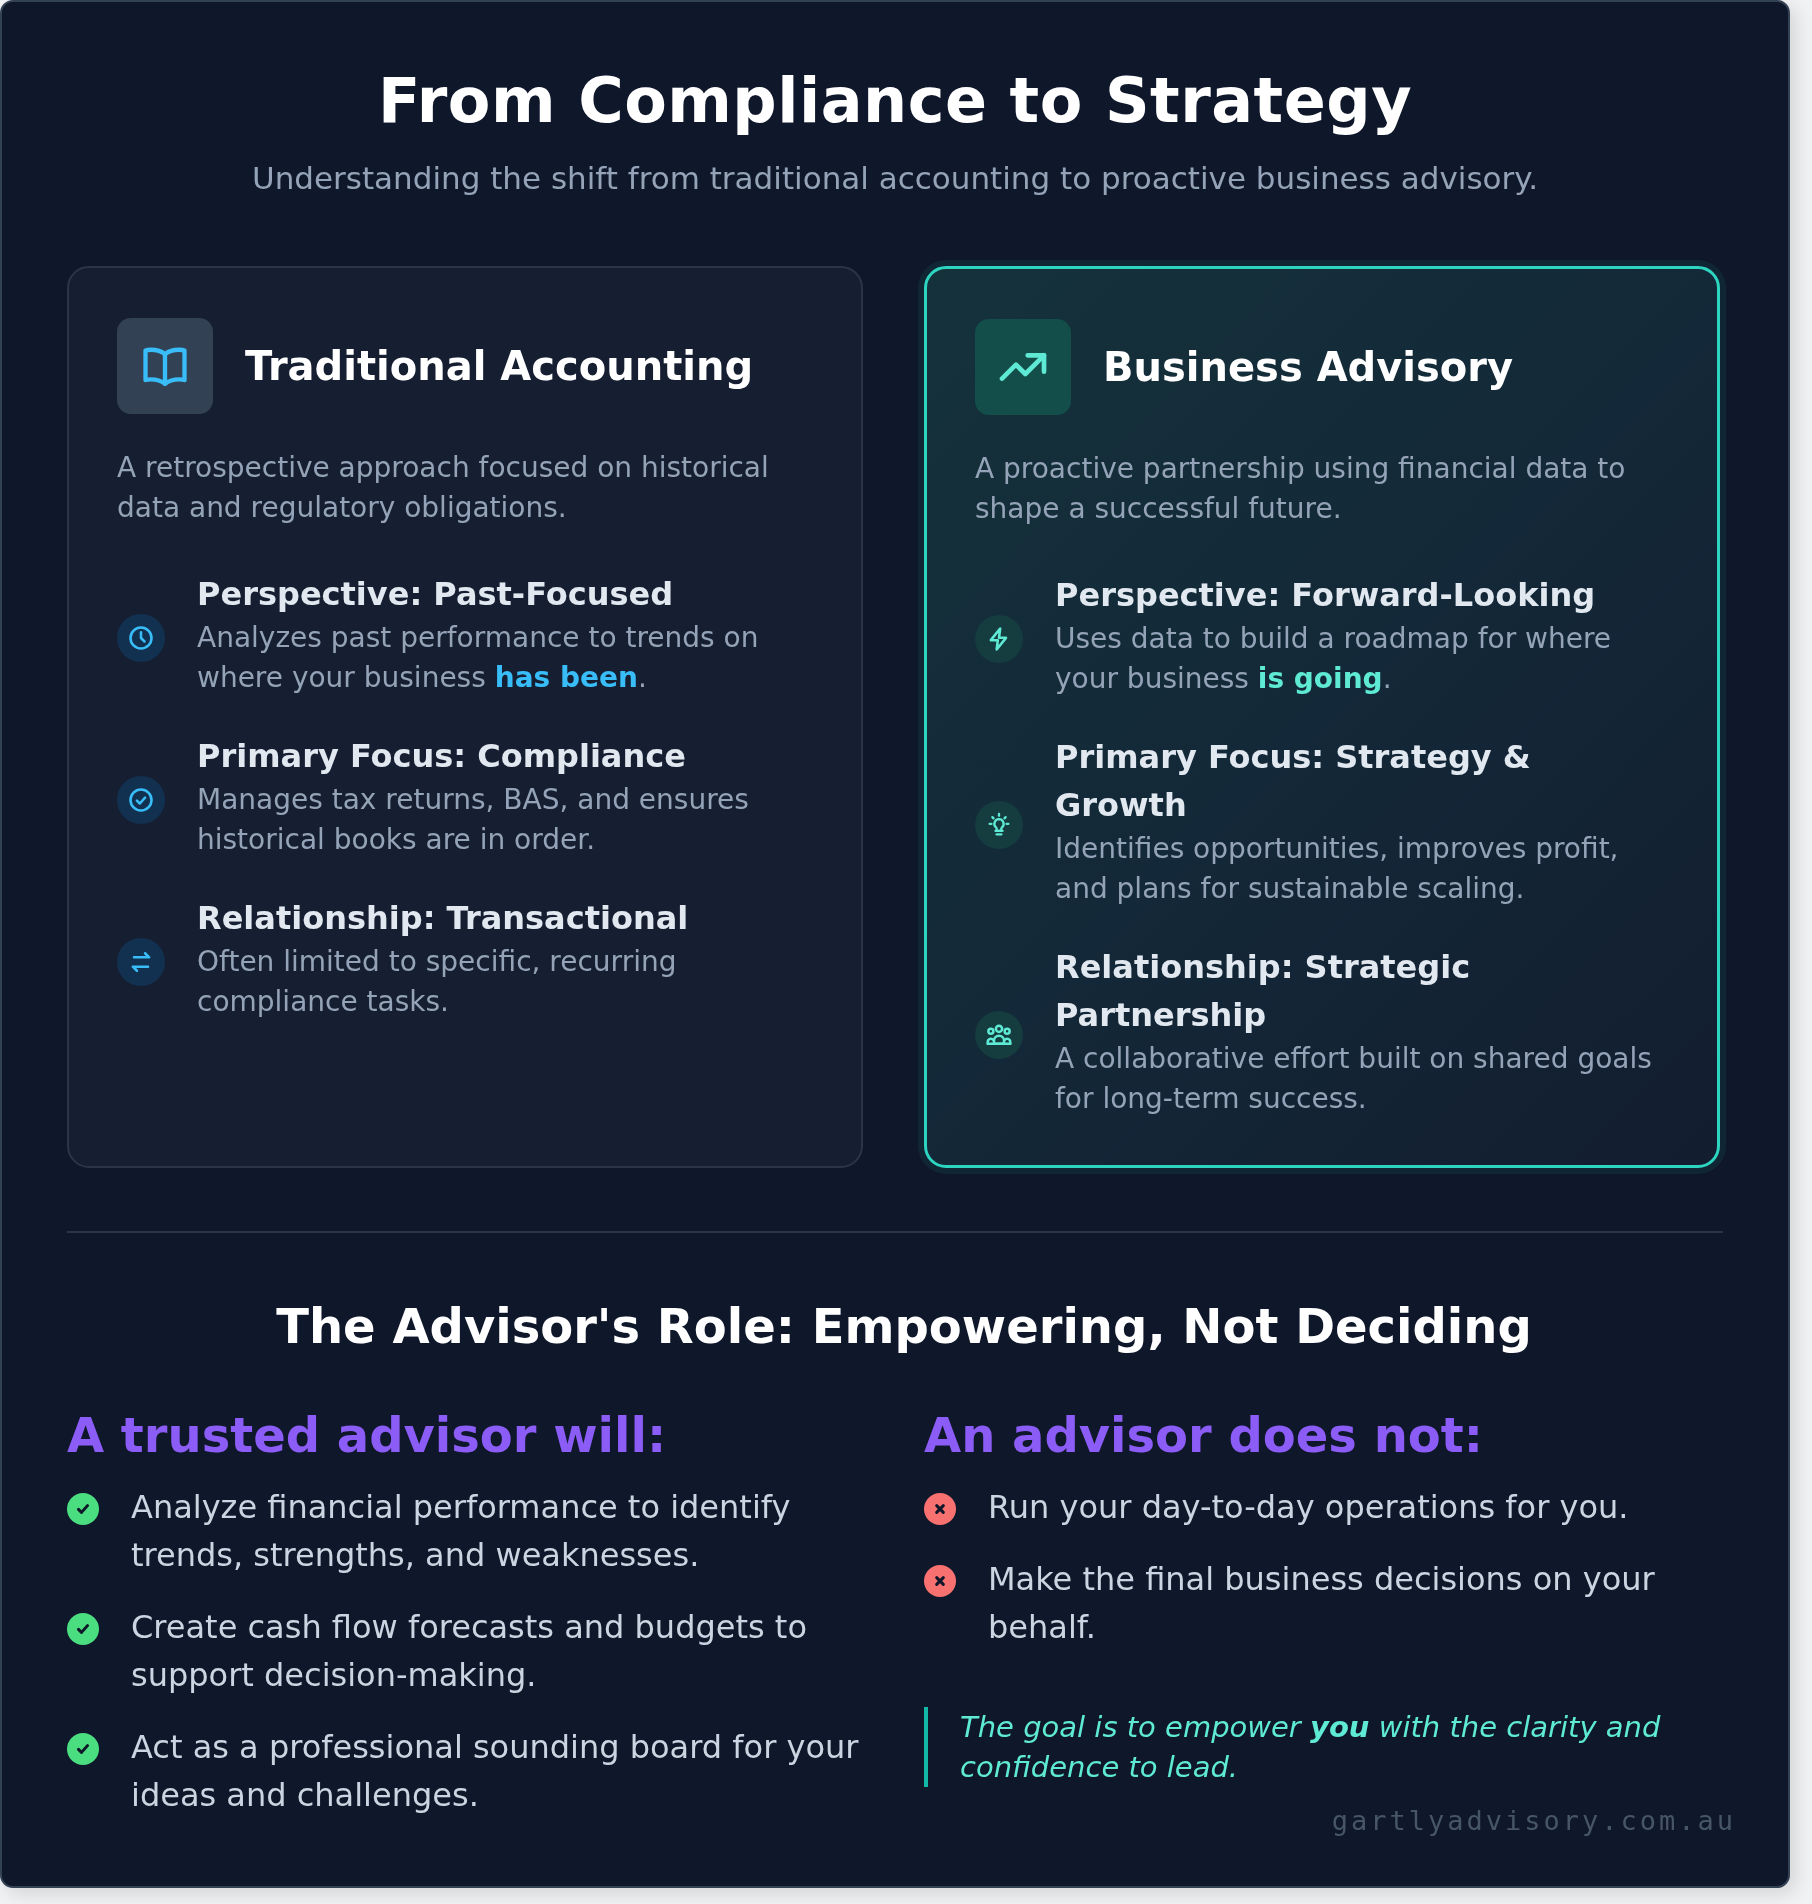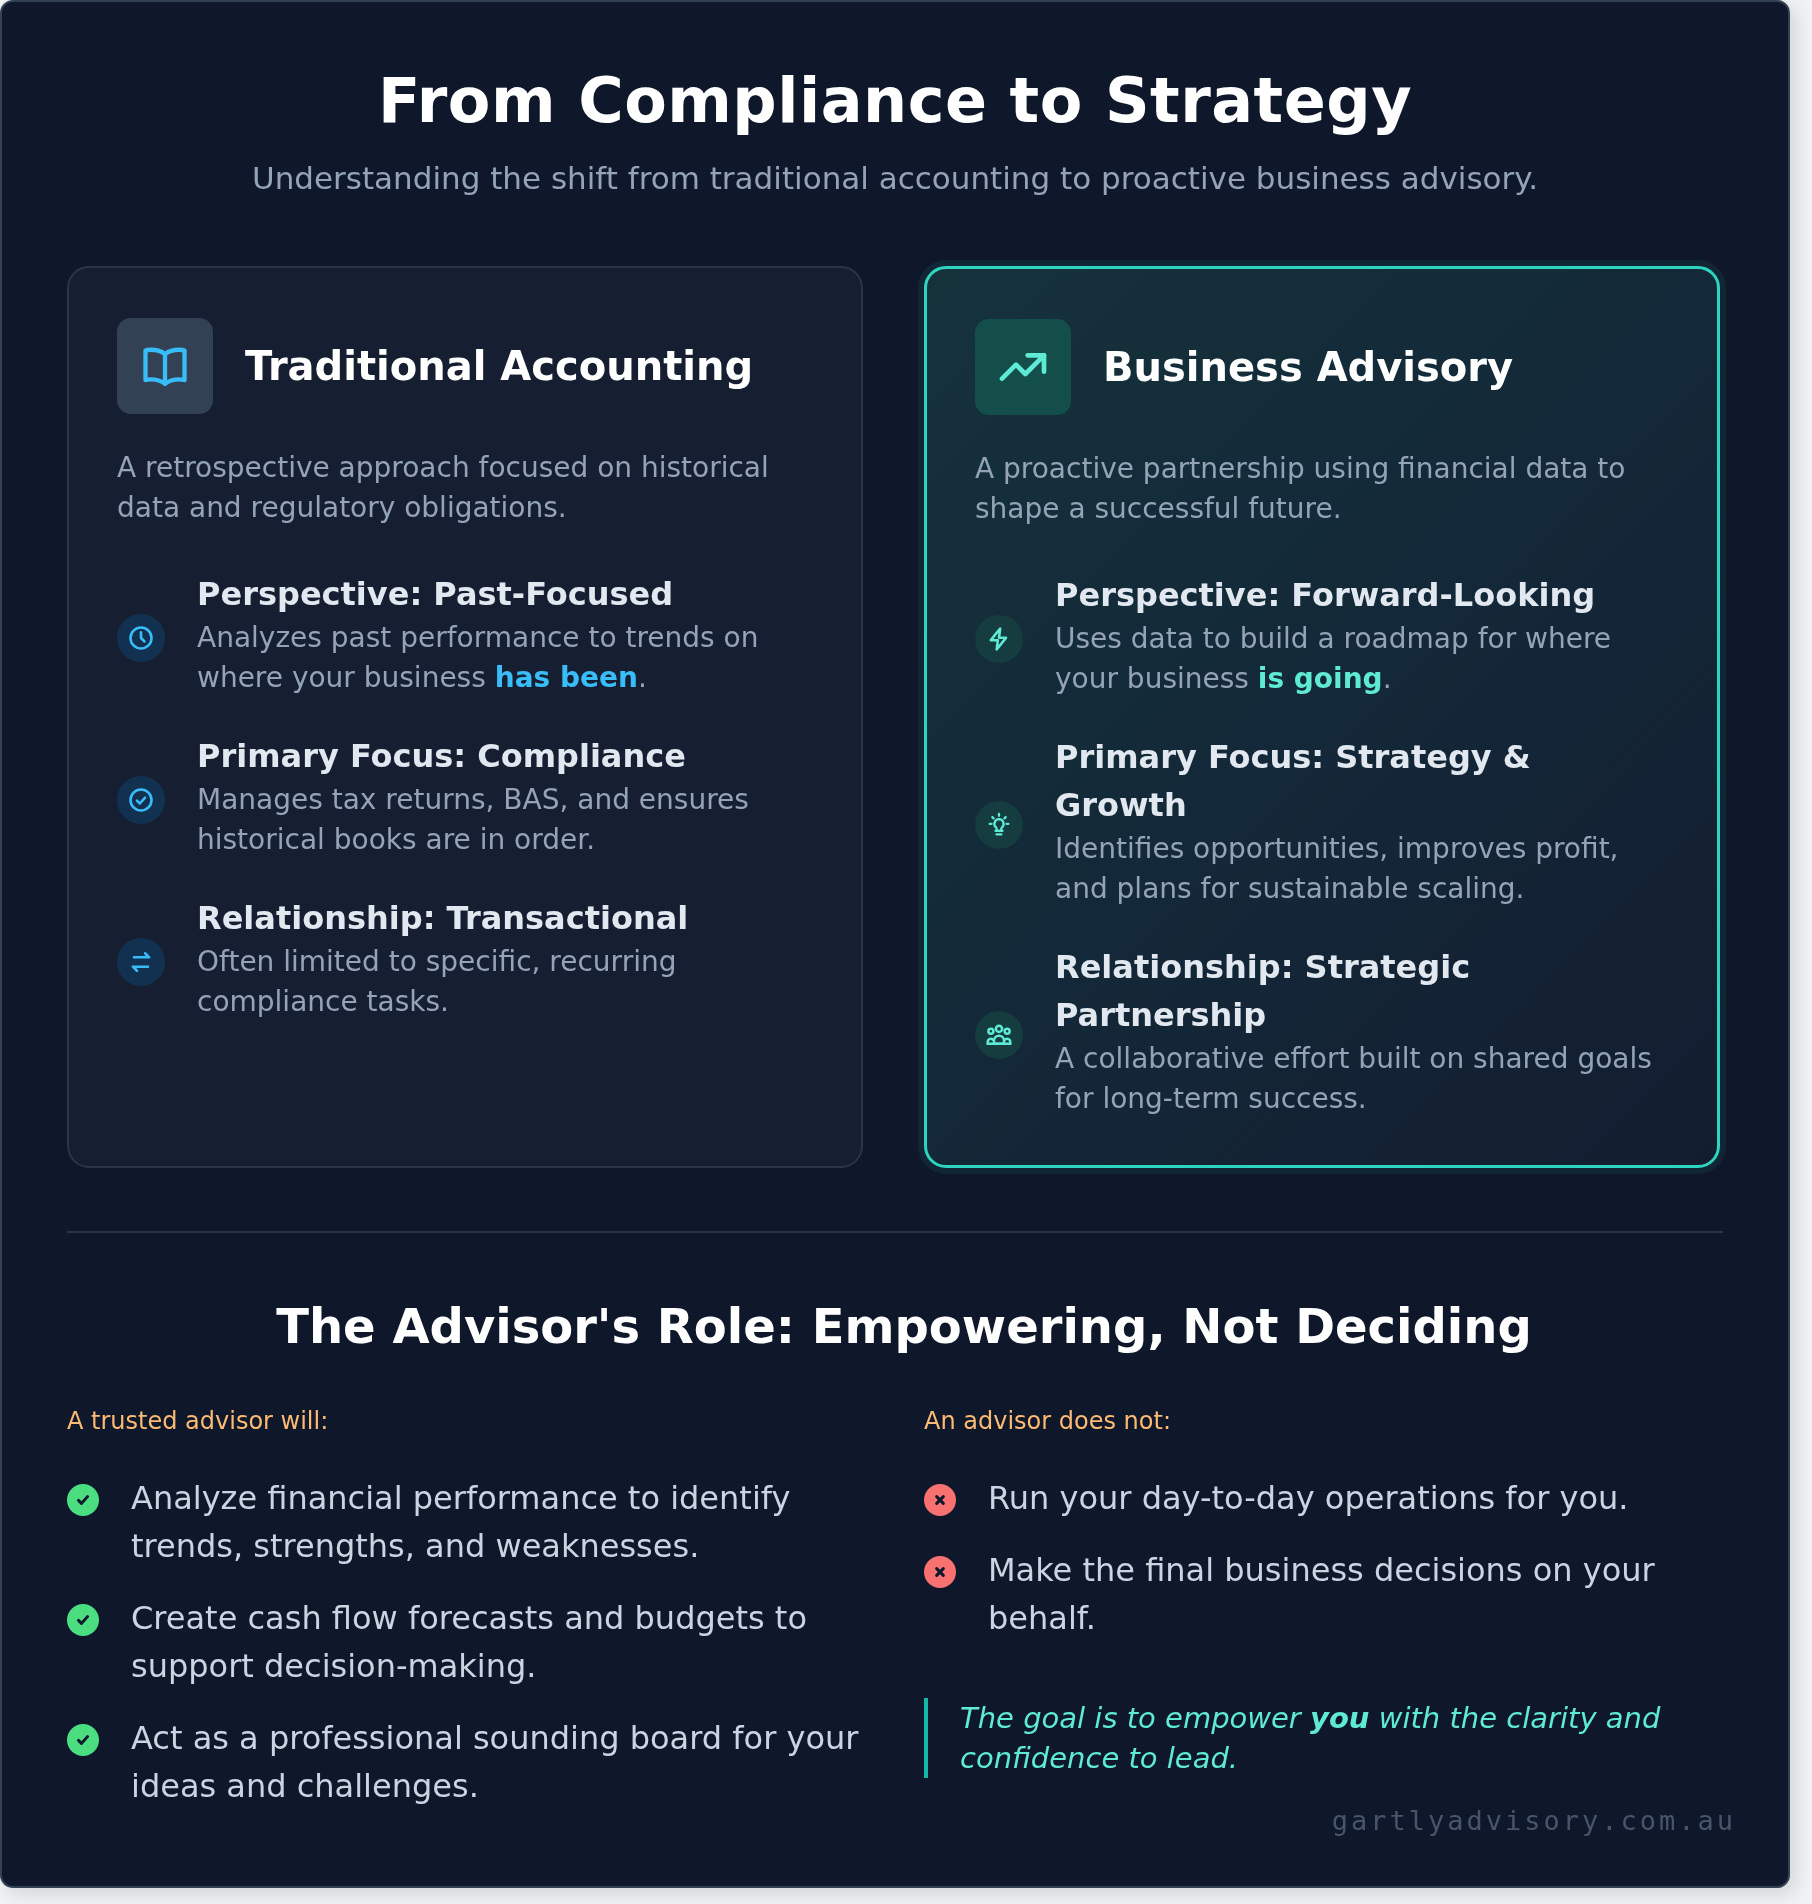--- a/index.html
+++ b/index.html
@@ -67,22 +67,22 @@
     .divider {
       position: absolute; left: 65px; width: 1656px; top: 1229px; height: 2px; background: #2b3547;
     }
     .section-title {
       position: absolute; left: 0; right: 0; top: 1296px;
       text-align: center; font-size: 48px; font-weight: bold; color: #ffffff; padding-left: 18px;
     }
     .col { position: absolute; top: 1405px; width: 800px; }
     .col.will { left: 65px; }
     .col.not { left: 922px; }
-    .col-title { font-size: 24px; font-weight: normal; color: #fdba74; }
-    .list { margin-top: 39px; }
+    .col-title { font-size: 48px; font-weight: bold; color: #8b5cf6; }
+    .list { margin-top: 20px; }
     .list-item { display: flex; align-items: flex-start; margin-bottom: 24px; }
     .b-icon {
       width: 32px; height: 32px; border-radius: 50%; flex-shrink: 0;
       display: flex; align-items: center; justify-content: center; margin-top: 10px;
     }
     .b-icon.check { background: #4ade80; }
     .b-icon.cross { background: #f87171; }
     .b-text { margin-left: 32px; font-size: 32px; line-height: 48px; color: #cbd5e1; width: 740px; }
     .quote {
       margin-top: 56px; border-left: 4px solid #14b8a6;

